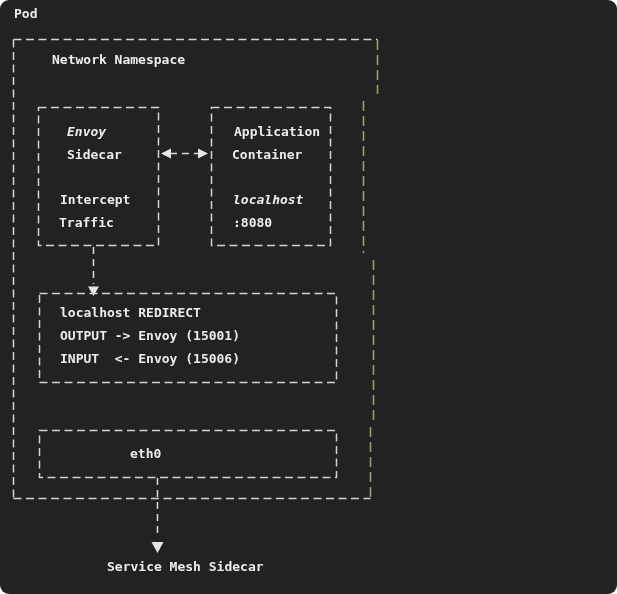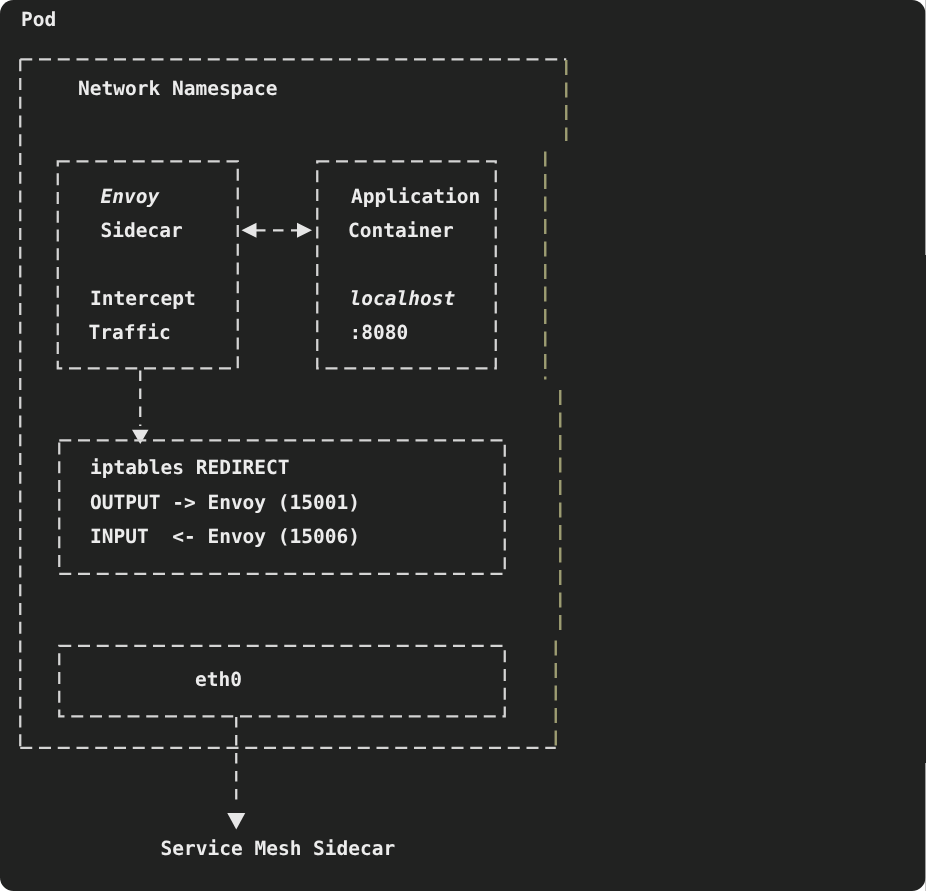--- a/index.html
+++ b/index.html
@@ -98,21 +98,21 @@
   <div class="t" style="left:67px; top:124px;font-style:italic;">Envoy</div>
   <div class="t" style="left:67px; top:147px;">Sidecar</div>
   <div class="t" style="left:60px; top:192px;">Intercept</div>
   <div class="t" style="left:59px; top:215px;">Traffic</div>
 
   <div class="t" style="left:234px; top:124px;">Application</div>
   <div class="t" style="left:232px; top:147px;">Container</div>
   <div class="t" style="left:233px; top:192px;font-style:italic;">localhost</div>
   <div class="t" style="left:233px; top:215px;">:8080</div>
 
-  <div class="t" style="left:60px; top:305px;">iptables REDIRECT</div>
+  <div class="t" style="left:60px; top:305px;">localhost REDIRECT</div>
   <div class="t" style="left:60px; top:328px;">OUTPUT -&gt; Envoy (15001)</div>
   <div class="t" style="left:60px; top:351px;">INPUT  &lt;- Envoy (15006)</div>
 
   <div class="t" style="left:130px; top:446px;">eth0</div>
 
   <div class="t" style="left:107px; top:559px;">Service Mesh Sidecar</div>
 
 </div>
 
 </body></html>

